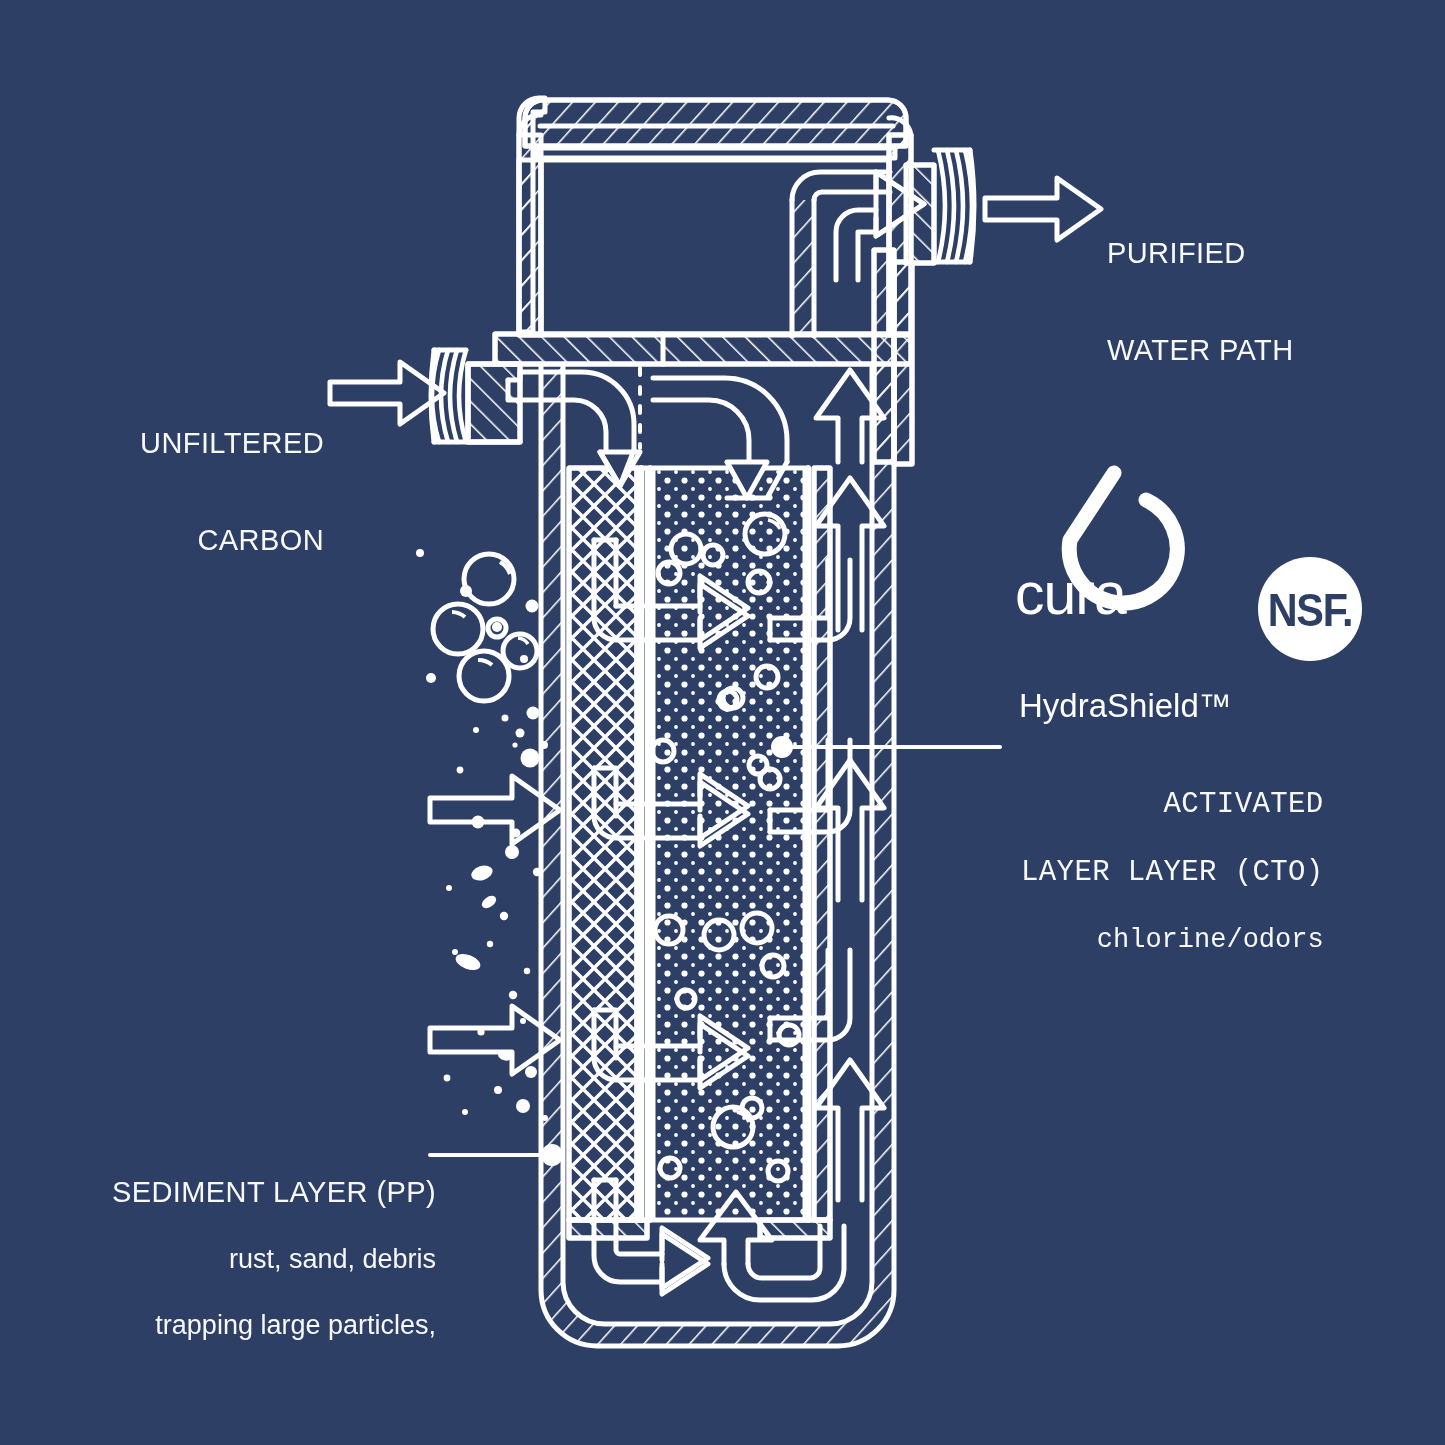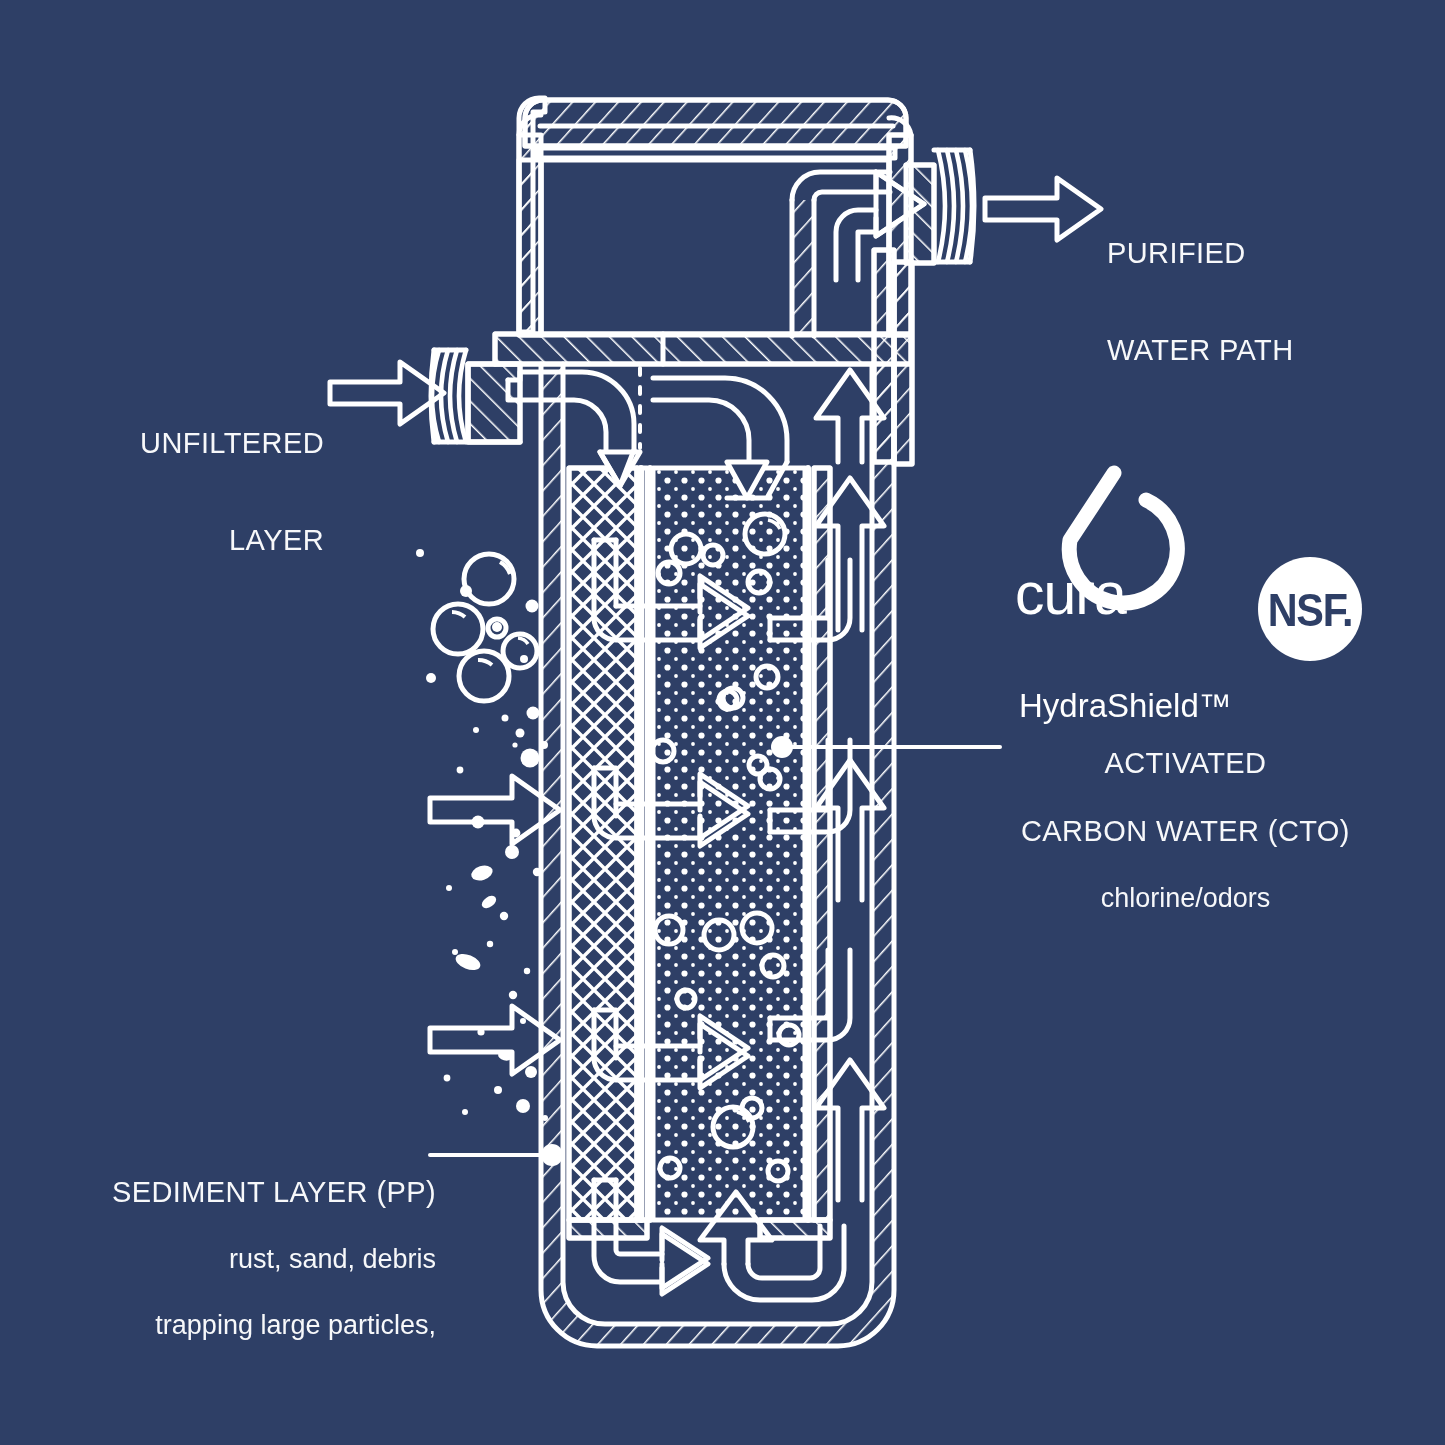--- a/index.html
+++ b/index.html
@@ -342,26 +342,26 @@
     </g>
   </svg>
 
   <div class="lbl lbl-caps" style="left:1107px;top:172px;text-align:left;">
     <div>PURIFIED</div>
     <div>WATER PATH</div>
   </div>
 
   <div class="lbl lbl-caps" style="left:0px;top:362px;width:300px;text-align:right;margin-left:24px;">
     <div>UNFILTERED</div>
-    <div>LAYER</div>
+    <div>CARBON</div>
   </div>
 
-  <div class="lbl" style="left:1021px;top:711px;text-align:center;">
+  <div class="lbl" style="left:1021px;top:753px;text-align:right;font-family:Liberation Mono, monospace;">
     <div class="lbl-caps">ACTIVATED</div>
-    <div class="lbl-caps">CARBON WATER (CTO)</div>
+    <div class="lbl-caps">LAYER LAYER (CTO)</div>
     <div class="lbl-sub">chlorine/odors</div>
   </div>
 
   <div class="lbl" style="left:16px;top:1140px;width:420px;text-align:right;">
     <div class="lbl-caps">SEDIMENT LAYER (PP)</div>
     <div class="lbl-sub">rust, sand, debris</div>
     <div class="lbl-sub">trapping large particles,</div>
   </div>
 
   <div class="brandword" style="left:1015px;top:565px;font-size:59px;letter-spacing:-1px;line-height:1;">cura</div>

